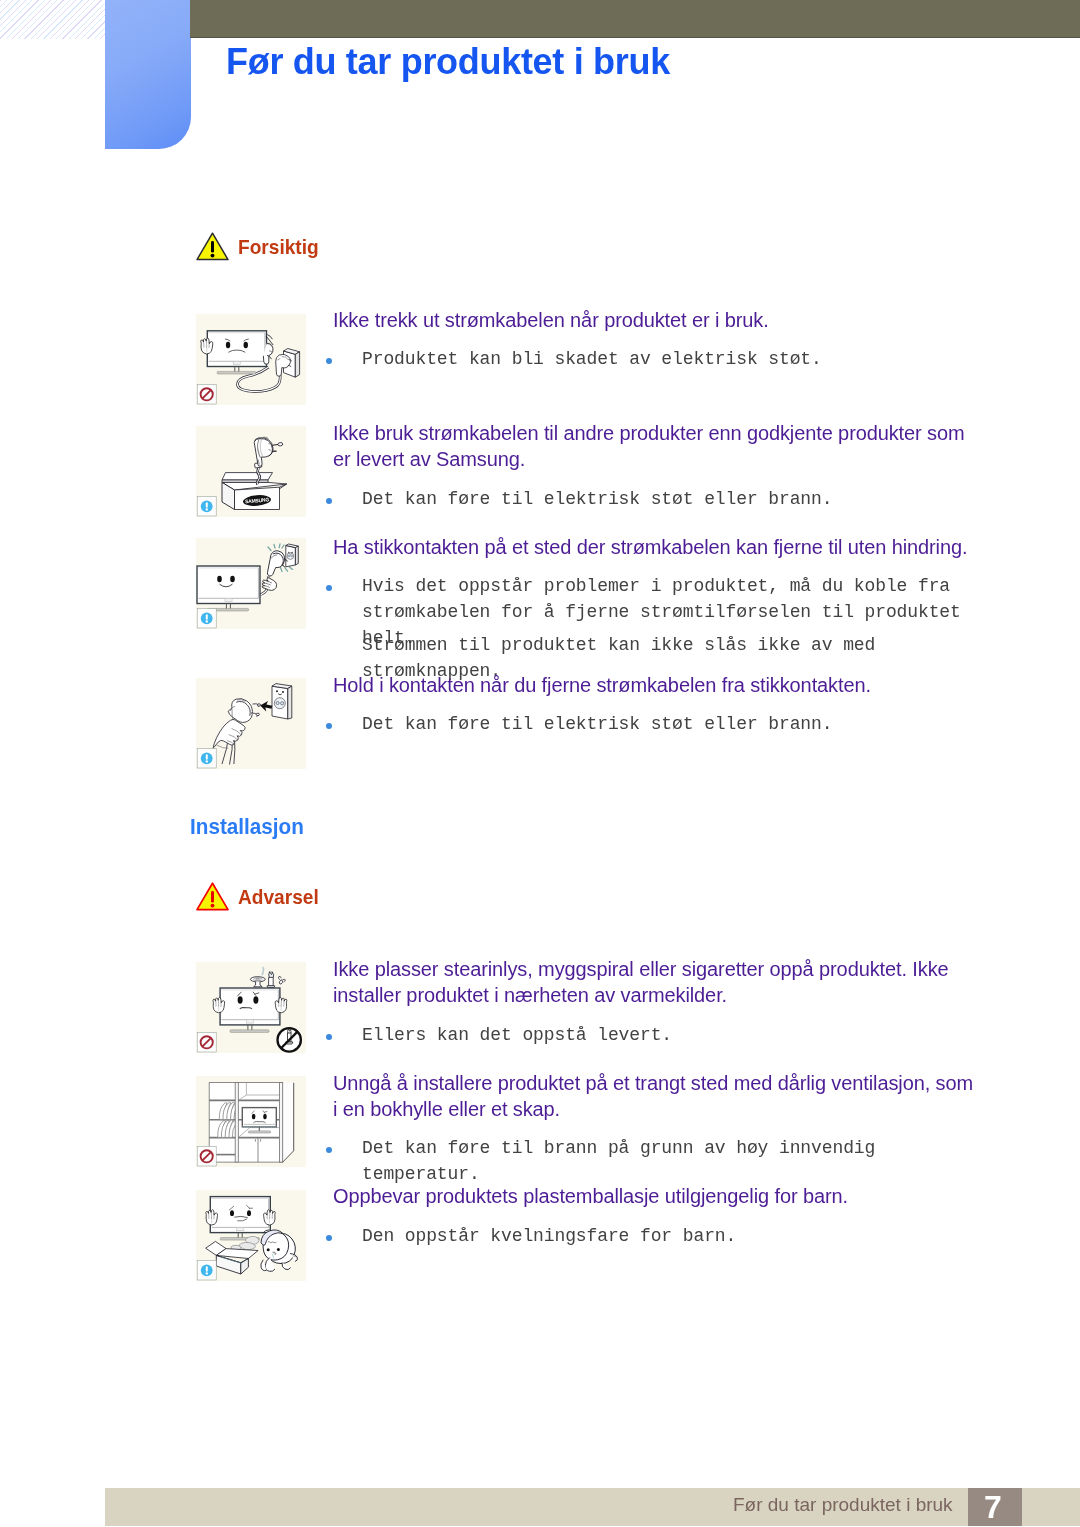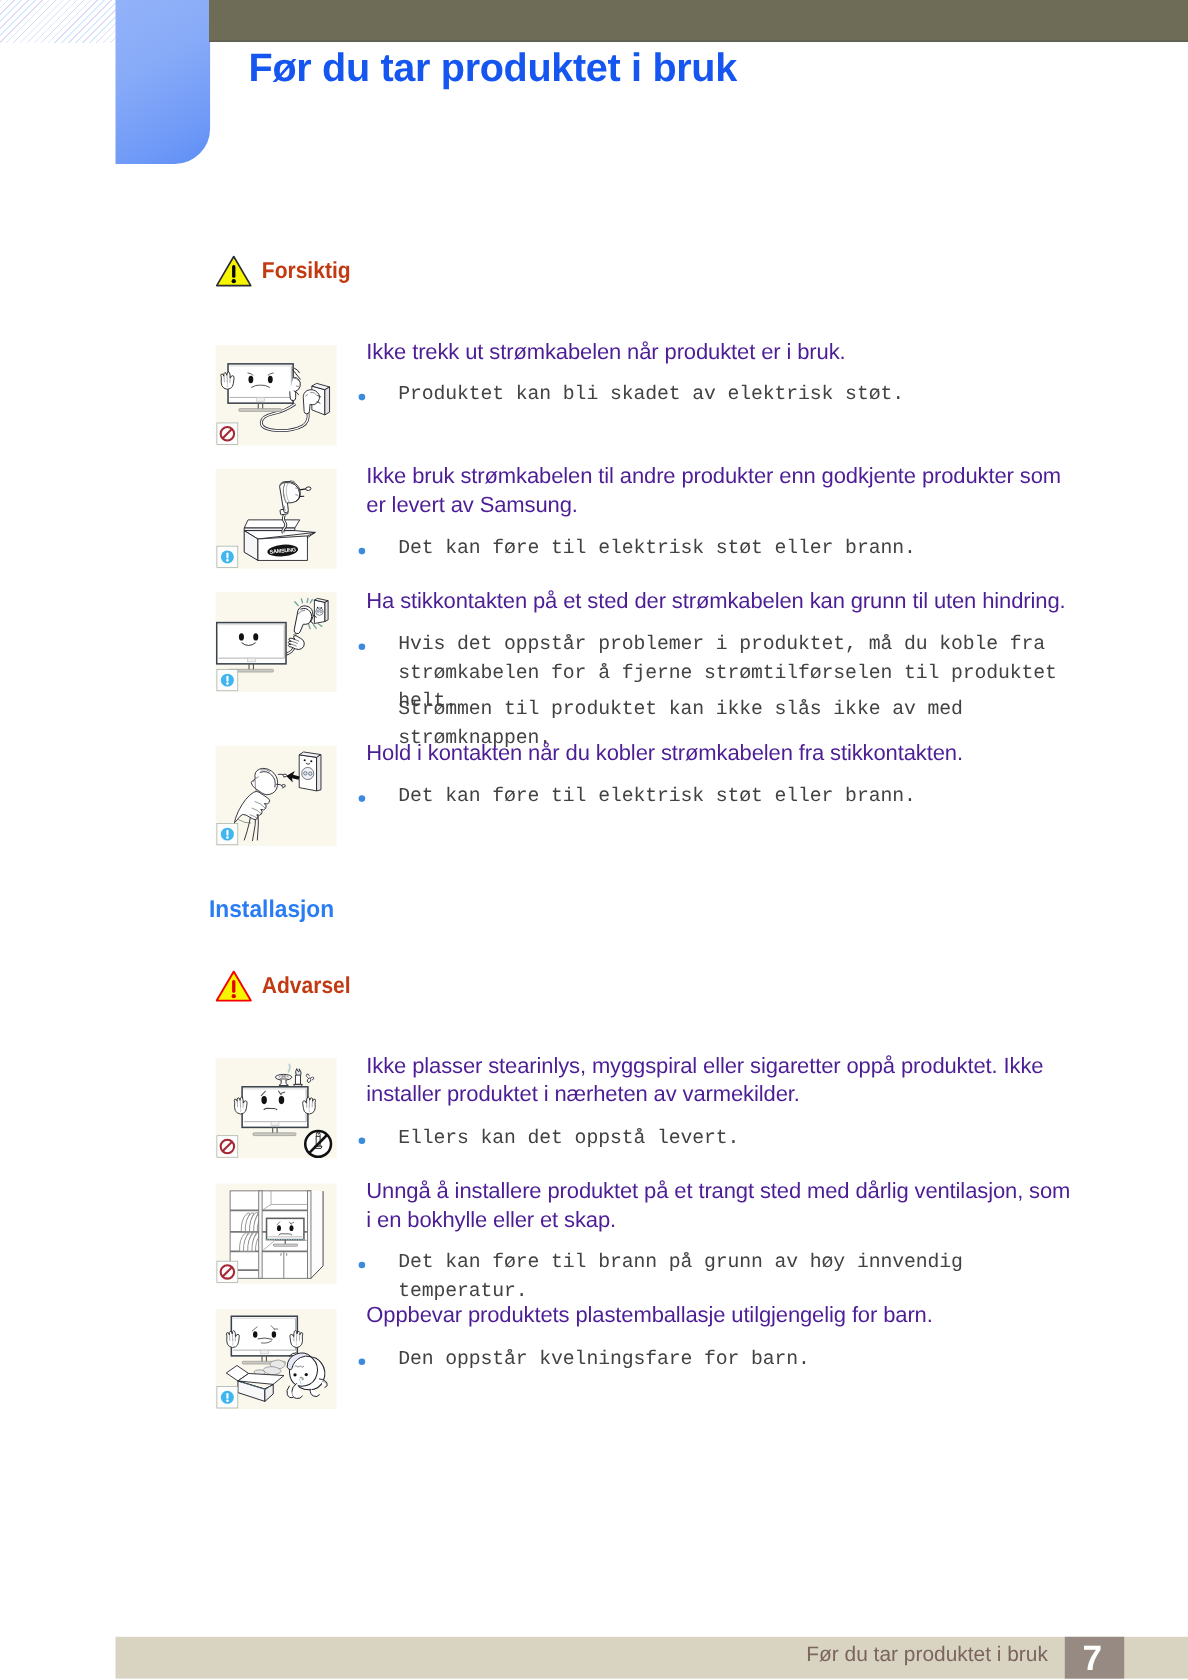--- a/index.html
+++ b/index.html
@@ -237,21 +237,21 @@
             <path d="M8.90 4.20 q0.30 3.4 0.10 6.1" fill="none" stroke="#3a3a3a" stroke-width="0.55"></path>
           </g>
           <g>
             <rect x="1.2" y="70.5" width="19" height="19.5" fill="#fdfdfd" stroke="#91a093" stroke-width="0.55"></rect>
             <circle cx="10.7" cy="80.3" r="5.9" fill="#3fb6ee"></circle>
             <rect x="9.799999999999999" y="76.3" width="1.95" height="5.4" rx="0.9" fill="#fff"></rect>
             <circle cx="10.78" cy="83.4" r="1.2" fill="#fff"></circle>
           </g>
         </svg>
       </div>
-      <div class="lead" style="top: 534px;">Ha stikkontakten på et sted der strømkabelen kan grunn til uten hindring.</div>
+      <div class="lead" style="top: 534px;">Ha stikkontakten på et sted der strømkabelen kan fjerne til uten hindring.</div>
       <div class="bdot" style="top: 585px;"></div>
       <div class="bul" style="top: 573px;">Hvis det oppstår problemer i produktet, må du koble fra strømkabelen for å fjerne strømtilførselen til produktet helt.</div>
       <div class="bul note" style="top: 631.5px;">Strømmen til produktet kan ikke slås ikke av med strømknappen.</div>
       <div class="illus" style="left: 196px; top: 678px; width: 110px; height: 91px;">
         <svg width="110" height="91" viewBox="0 0 110 91">
           <g>
             <path d="M76.0 8.2 L91.8 10.5 L91.8 41.0 L76.0 38.0 Z" fill="#ffffff" stroke="#1e1e28" stroke-width="0.8" stroke-linejoin="round"></path>
             <path d="M76.0 8.2 L80.0 5.6 L95.8 8.0 L91.8 10.5 Z" fill="#f4f4f4" stroke="#1e1e28" stroke-width="0.8" stroke-linejoin="round"></path>
             <path d="M91.8 10.5 L95.8 8.0 L95.8 40.0 L91.8 41.0 Z" fill="#e6e6e6" stroke="#1e1e28" stroke-width="0.8" stroke-linejoin="round"></path>
             <circle cx="83.8" cy="25.2" r="5.5" fill="#eef1f8" stroke="#555" stroke-width="0.7"></circle>
@@ -286,21 +286,21 @@
             <path d="M20.5 67.0 q6.5 3.7 11.8 3.2" fill="none" stroke="#555" stroke-width="0.55"></path>
           </g>
           <g>
             <rect x="1.2" y="70.5" width="19" height="19.5" fill="#fdfdfd" stroke="#91a093" stroke-width="0.55"></rect>
             <circle cx="10.7" cy="80.3" r="5.9" fill="#3fb6ee"></circle>
             <rect x="9.799999999999999" y="76.3" width="1.95" height="5.4" rx="0.9" fill="#fff"></rect>
             <circle cx="10.78" cy="83.4" r="1.2" fill="#fff"></circle>
           </g>
         </svg>
       </div>
-      <div class="lead" style="top: 672px;">Hold i kontakten når du kobler strømkabelen fra stikkontakten.</div>
+      <div class="lead" style="top: 672px;">Hold i kontakten når du fjerne strømkabelen fra stikkontakten.</div>
       <div class="bdot" style="top: 723px;"></div>
       <div class="bul" style="top: 711px;">Det kan føre til elektrisk støt eller brann.</div>
       <div class="illus" style="left: 196px; top: 962px; width: 110px; height: 91px;">
         <svg width="110" height="91" viewBox="0 0 110 91">
           <g>
             <path d="M66.0 13.0 q2.6 -4.8 0.8 -8.0" fill="none" stroke="#b9cdd3" stroke-width="1.6"></path>
             <ellipse cx="61.8" cy="17.3" rx="7.4" ry="2.6" fill="#ffffff" stroke="#1e1e28" stroke-width="0.8" stroke-linejoin="round"></ellipse>
             <ellipse cx="61.8" cy="17.3" rx="4.4" ry="1.5" fill="none" stroke="#555" stroke-width="0.55"></ellipse>
             <ellipse cx="61.8" cy="17.3" rx="2.0" ry="0.7" fill="none" stroke="#555" stroke-width="0.55"></ellipse>
             <path d="M59.6 19.6 L59.6 23.0 L57.6 24.8 L66.2 24.8 L64.0 23.0 L64.0 19.6" fill="#ffffff" stroke="#1e1e28" stroke-width="0.8" stroke-linejoin="round"></path>

